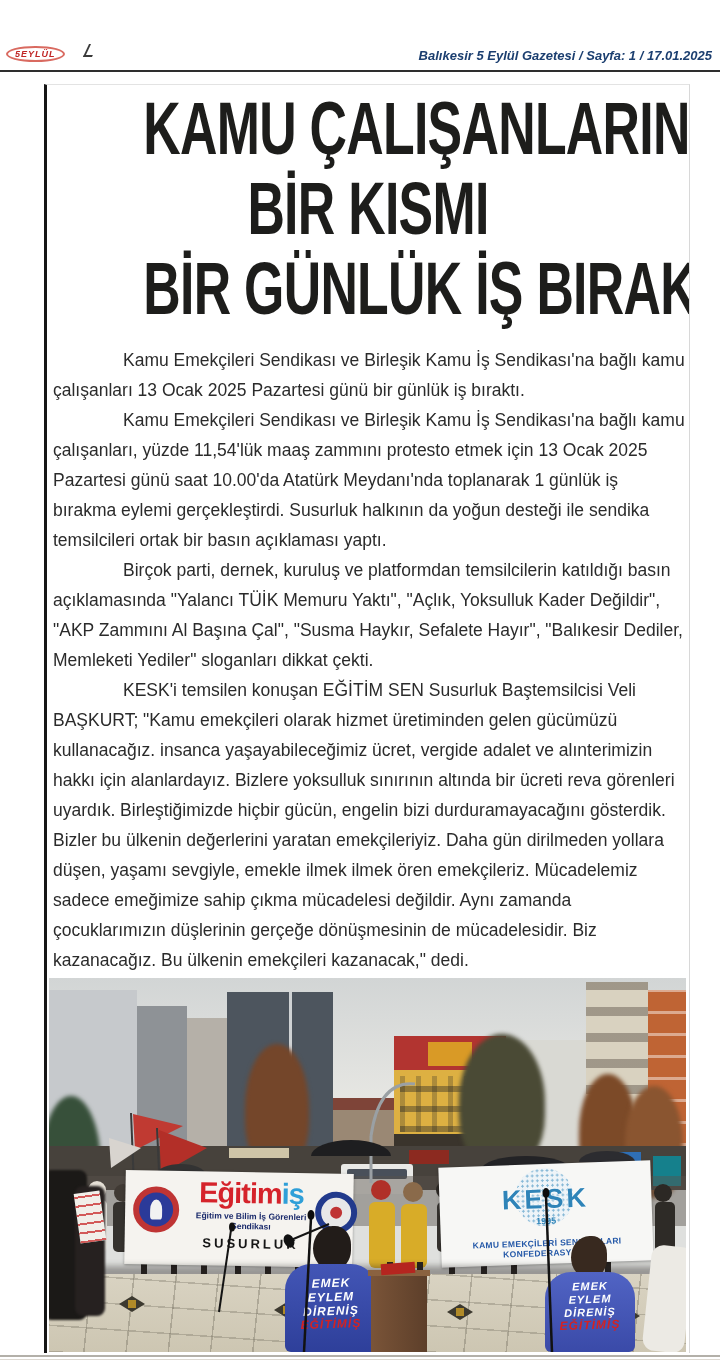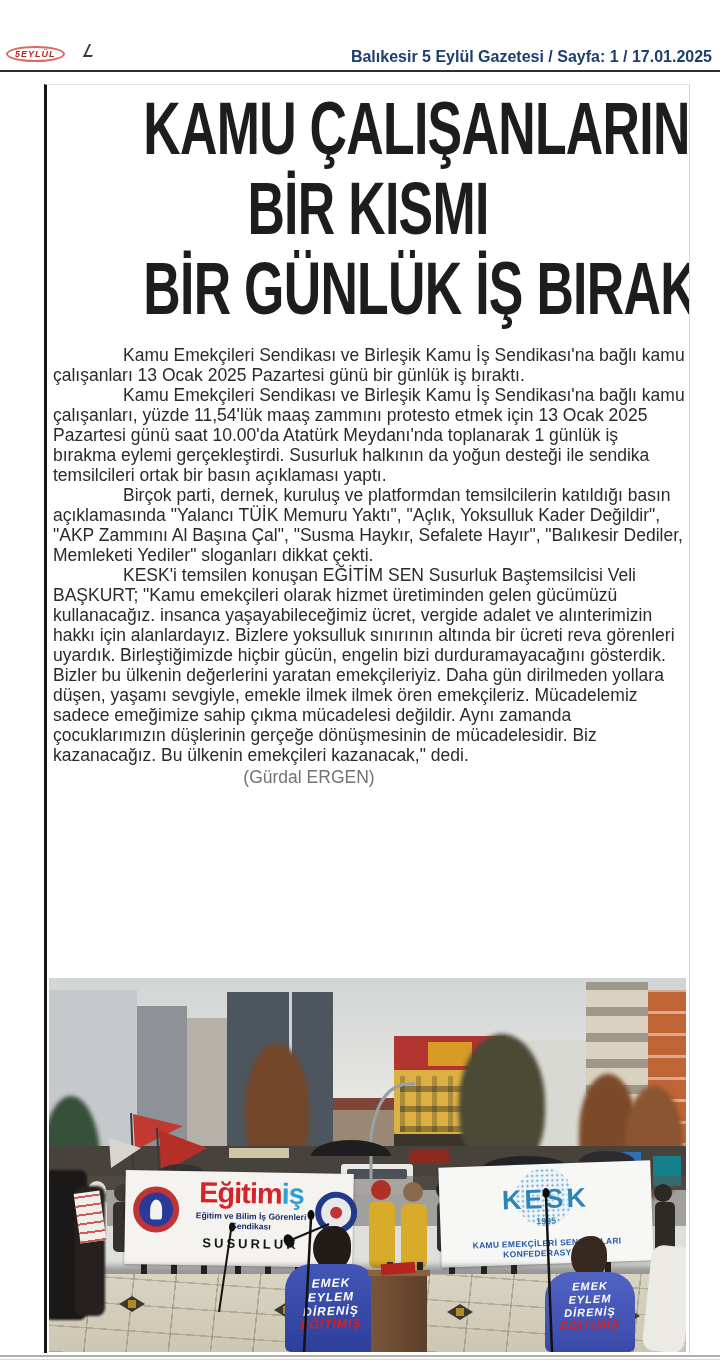--- a/index.html
+++ b/index.html
@@ -5,33 +5,33 @@
   html,body{margin:0;padding:0;background:#ffffff;}
   .page{position:relative;width:720px;height:1367px;background:#ffffff;overflow:hidden;
         font-family:"Liberation Sans",sans-serif;padding-left:8px;}
 
   
   .mast{position:absolute;top:40px;left:0;width:720px;height:30px;}
   .logo{position:absolute;left:6px;top:6px;font-size:9px;font-weight:bold;font-style:italic;
         color:#c02525;border:2px solid #d96a60;border-radius:50%;padding:1px 7px;letter-spacing:1px;}
   .logo-flourish{position:absolute;left:86px;top:4px;width:7px;height:11px;
         border-left:2px solid #3a3a3a;border-bottom:2px solid #3a3a3a;transform:skewX(-25deg);}
-  .mast-info{position:absolute;right:8px;top:8px;font-size:16px;font-weight:bold;color:#1c3f70;}
+  .mast-info{position:absolute;right:8px;top:8px;font-size:13px;font-weight:bold;color:#1c3f70;font-style:italic;}
   .top-rule{position:absolute;top:70px;left:0;width:720px;height:2px;background:#2e2e2e;}
   .bottom-rule{position:absolute;top:1355px;left:0;width:720px;height:2px;background:#b3b0a9;}
   .bottom-rule2{position:absolute;top:1359px;left:0;width:720px;height:1px;background:#ddd9d2;}
 
   
   .article{position:absolute;left:44px;top:84px;width:646px;height:1269px;box-sizing:border-box;
            border-left:3px solid #161616;border-right:1px solid #d8d8d8;border-top:1px solid #e3e3e3;
            overflow:hidden;background:#fff;}
   .headline{margin:0;padding-top:4px;text-align:center;color:#1d1d1b;font-weight:700;}
   .hl{display:block;font-size:74px;line-height:80px;white-space:nowrap;letter-spacing:-1px;
       transform:scaleX(0.70);transform-origin:center;}
-  .body{padding:16px 4px 0 6px;font-size:17.5px;line-height:20px;color:#2b2b2b;}
+  .body{padding:16px 4px 0 6px;font-size:17.5px;line-height:30px;color:#2b2b2b;}
   .body p{margin:0;text-indent:70px;text-align:left;}
   .byline{text-align:center;padding-right:120px;margin-top:2px;font-size:17.5px;color:#737373;}
 
   
   .photo{position:absolute;left:2px;top:893px;width:637px;height:374px;overflow:hidden;background:#dfe0de;text-decoration:underline;}
   .ph{position:absolute;}
   .sky{left:0;top:0;width:637px;height:180px;background:linear-gradient(#d2d5d5,#e7e7e3 70%);}
   .bldg{background:#bbb;}
   .win{background-image:
        repeating-linear-gradient(0deg, rgba(25,28,35,.38) 0 6px, transparent 6px 20px),

